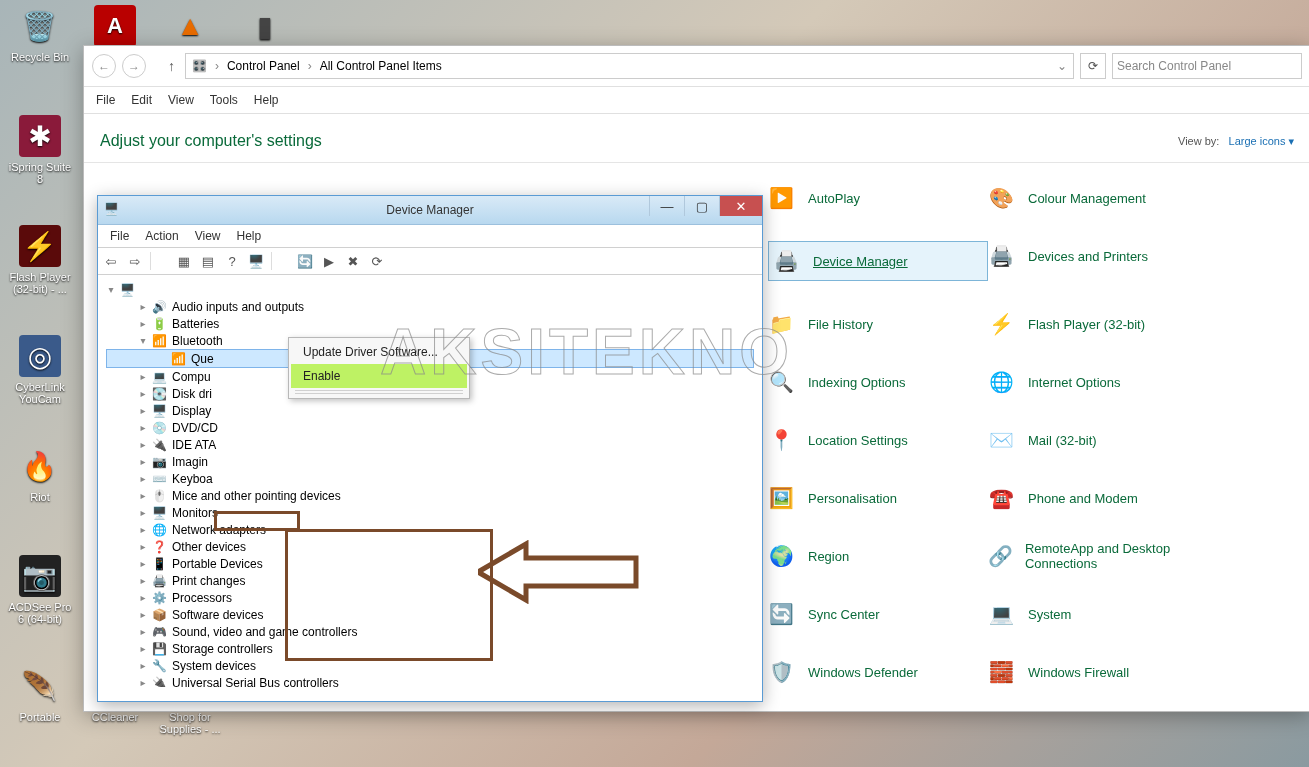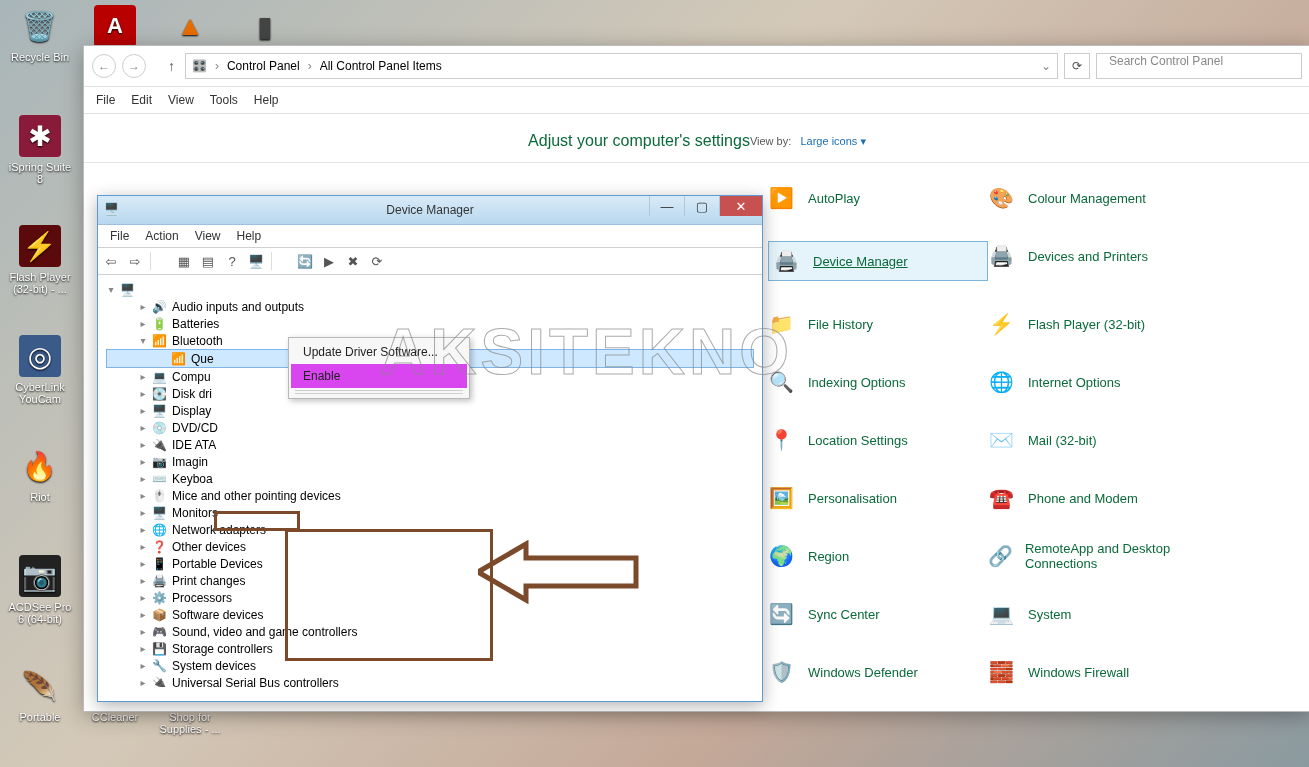--- a/index.html
+++ b/index.html
@@ -7,24 +7,24 @@
 .desktop-icon{position:absolute;width:70px;text-align:center;color:#fff;text-shadow:0 1px 2px #000;font-size:11px}
 .desktop-icon .ico{width:42px;height:42px;margin:0 auto 4px;display:flex;align-items:center;justify-content:center;font-size:28px;border-radius:4px}
 .cp-window{position:absolute;left:83px;top:45px;width:1226px;height:665px;background:#fff;box-shadow:0 4px 20px rgba(0,0,0,.3);border:1px solid #bcbcbc}
 .cp-toolbar{height:40px;border-bottom:1px solid #e0e0e0;display:flex;align-items:center;padding:0 8px;gap:6px}
 .cp-nav-btn{width:22px;height:22px;border:1px solid #ccc;border-radius:50%;display:flex;align-items:center;justify-content:center;color:#888;background:#fff;font-size:12px}
 .cp-up{color:#555;font-size:14px;padding:0 4px}
 .cp-address{flex:1;border:1px solid #ccc;height:24px;display:flex;align-items:center;padding:0 6px;gap:8px}
 .cp-crumb{color:#000}
 .cp-crumb-sep{color:#888}
 .cp-refresh{border:1px solid #ccc;width:24px;height:24px;display:flex;align-items:center;justify-content:center;color:#555}
-.cp-search{border:1px solid #ccc;height:24px;width:180px;padding:0 12px;color:#888;display:flex;align-items:flex-start}
+.cp-search{border:1px solid #ccc;height:24px;width:180px;padding:0 4px;color:#888;display:flex;align-items:center}
 .cp-menubar{height:26px;border-bottom:1px solid #e0e0e0;display:flex;align-items:center;padding:0 4px}
 .cp-menubar span{padding:0 8px;color:#333}
-.cp-header{padding:18px 16px 12px;border-bottom:1px solid #e5e5e5;display:flex;justify-content:center;align-items:center}
+.cp-header{padding:18px 16px 12px;border-bottom:1px solid #e5e5e5;display:flex;justify-content:space-between;align-items:center}
 .cp-title{color:#0a6a3a;font-size:16px}
 .cp-viewby{font-size:11px;color:#555}
 .cp-viewby .link{color:#1a6fb3}
 .cp-body{position:relative;padding:20px 0 0 0;height:540px}
 .cp-grid{position:absolute;left:684px;top:20px;display:grid;grid-template-columns:220px 220px;row-gap:28px;column-gap:0}
 .cp-item{display:flex;align-items:center;gap:12px;color:#0a6a3a;font-size:13px;height:30px}
 .cp-item .ci-icon{width:28px;height:28px;display:flex;align-items:center;justify-content:center;font-size:20px}
 .cp-item.selected{border:1px solid #7db5d8;background:#e5f3fb;color:#0a6a3a;padding:4px}
 .cp-item.selected a{text-decoration:underline}
 .dm-window{position:absolute;left:97px;top:195px;width:664px;height:505px;background:#fff;border:1px solid #5a9bd4;box-shadow:0 4px 16px rgba(0,0,0,.3)}
@@ -40,21 +40,21 @@
 .dm-toolbar .tb{width:18px;height:18px;display:flex;align-items:center;justify-content:center;font-size:13px;color:#555}
 .dm-tree{padding:6px 8px;font-size:12px;color:#000;overflow:hidden;position:relative;height:400px}
 .dm-node{display:flex;align-items:center;gap:4px;height:17px;padding-left:var(--indent,0)}
 .dm-node .exp{width:10px;text-align:center;color:#888;font-size:10px}
 .dm-node .nico{width:16px;height:16px;display:flex;align-items:center;justify-content:center;font-size:12px}
 .dm-node.sel{background:#cde8ff;border:1px solid #7eb4ea}
 .indent2{--indent:32px}
 .indent3{--indent:50px}
 .dm-context{position:absolute;left:190px;top:62px;width:176px;background:#f7f7f7;border:1px solid #b8b8b8;box-shadow:2px 2px 6px rgba(0,0,0,.25);padding:2px}
 .dm-context .ctx-item{padding:5px 12px;font-size:12px;color:#222}
-.dm-context .ctx-item.hover{background:#d946ef}
+.dm-context .ctx-item.hover{background:#bef264}
 .dm-context .ctx-sep{height:1px;background:#d0d0d0;margin:2px 4px}
 .dm-context .ctx-item.bold{font-weight:bold}
 .dm-status{position:absolute;bottom:0;left:0;right:0;height:22px;border-top:1px solid #d0d0d0;display:flex;align-items:center;padding:0 8px;font-size:11px;color:#555;background:#f4f4f4}
 .highlight-box{position:absolute;border:3px solid #7a4a2a;pointer-events:none}
 .arrow{position:absolute;pointer-events:none}
 .arrow svg{display:block}
 .watermark{position:absolute;left:380px;top:315px;font-size:64px;font-weight:bold;font-family:Liberation Sans, sans-serif;color:transparent;-webkit-text-stroke:1px #888;letter-spacing:4px;pointer-events:none;opacity:.7}
 </style>
 </head>
 <body>

